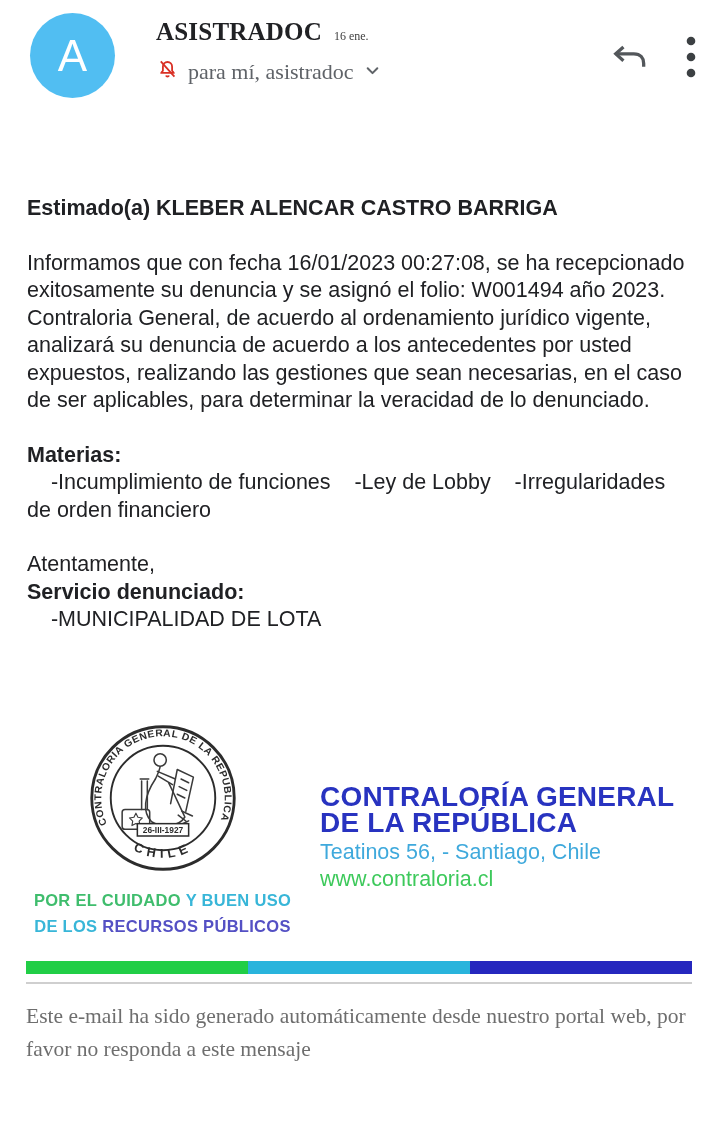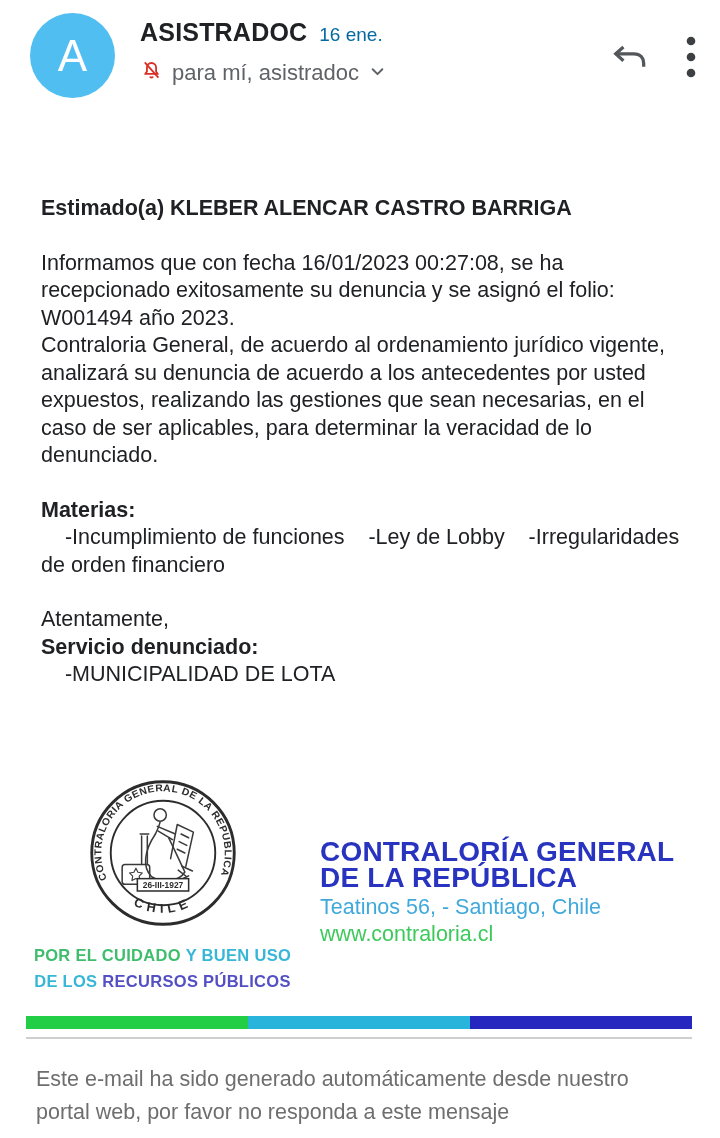--- a/index.html
+++ b/index.html
@@ -16,31 +16,31 @@
     display: flex; align-items: flex-start;
     padding: 13px 22px 0 30px;
   }
   .avatar {
     width: 85px; height: 85px; border-radius: 50%;
     background: #51bef2; color: #ffffff;
     font-size: 44px; font-weight: 400;
     display: flex; align-items: center; justify-content: center;
     flex: 0 0 auto;
   }
-  .sender-block { margin-left: 25px; padding-top: 5px; flex: 1 1 auto; min-width: 0; }
+  .sender-block { margin-left: 41px; padding-top: 5px; flex: 1 1 auto; min-width: 0; font-family: Liberation Serif, serif; }
   .sender-line1 { display: flex; align-items: baseline; }
   .sender-name { font-size: 25px; font-weight: 600; color: #202124; letter-spacing: .2px; }
-  .mail-date { font-size: 19px; color: #0369a1; margin-left: 12px; }
+  .mail-date { font-size: 12px; color: #404040; margin-left: 12px; }
   .sender-line2 { display: flex; align-items: flex-end; margin-top: 12px; color: #5f6368; }
   .sender-line2 .to-text { font-size: 22px; margin: 0 8px 0 9px; }
   .hdr-actions { display: flex; align-items: center; gap: 36px; padding-top: 22px; margin-left: 8px; }
   .icon-btn { background: none; border: none; padding: 0; cursor: pointer; line-height: 0; }
 
   
-  .email-body { padding: 0 41px; font-size: 21.5px; line-height: 27.5px; color: #202124; }
+  .email-body { padding: 0 27px; font-size: 21.5px; line-height: 27.5px; color: #202124; }
   .greeting { font-weight: 700; margin-top: 97px; margin-bottom: 27px; }
   .para { margin-bottom: 27px; }
   .para .blk { display: block; }
   .blk.nowrap { white-space: nowrap; }
   .lbl { font-weight: 700; display: block; }
   .closing { margin-bottom: 0; }
 
   
   .signature { display: flex; padding: 0 30px; margin-top: 88px; }
   .sig-left { width: 265px; flex: 0 0 auto; display: flex; flex-direction: column; align-items: center; }
@@ -55,21 +55,21 @@
   .org-site { color: #3dc95b; font-size: 21.5px; line-height: 26px; margin-top: 1px; text-decoration: none; display: inline-block; }
 
   
   .bar-wrap { padding: 0 26px; margin-top: 22px; }
   .color-bar { display: flex; height: 13px; width: 666px; }
   .color-bar .seg { height: 100%; flex: 1 1 0; }
   .seg-green { background: #21ce46; }
   .seg-cyan  { background: #29b4dc; }
   .seg-blue  { background: #2527be; }
   .divider { border: none; border-top: 2px solid #cfcfcf; width: 666px; margin: 8px 0 0 0; }
-  .mail-footer { padding: 0 36px; margin-top: 24px; }
+  .mail-footer { padding: 0 26px; margin-top: 16px; font-family: Liberation Serif, serif; }
   .disclaimer { color: #6e6e6e; font-size: 21.5px; line-height: 33px; }
 </style>
 </head>
 <body>
 
 <div class="screen">
 
   <header class="mail-header">
     <div class="avatar">A</div>
 

